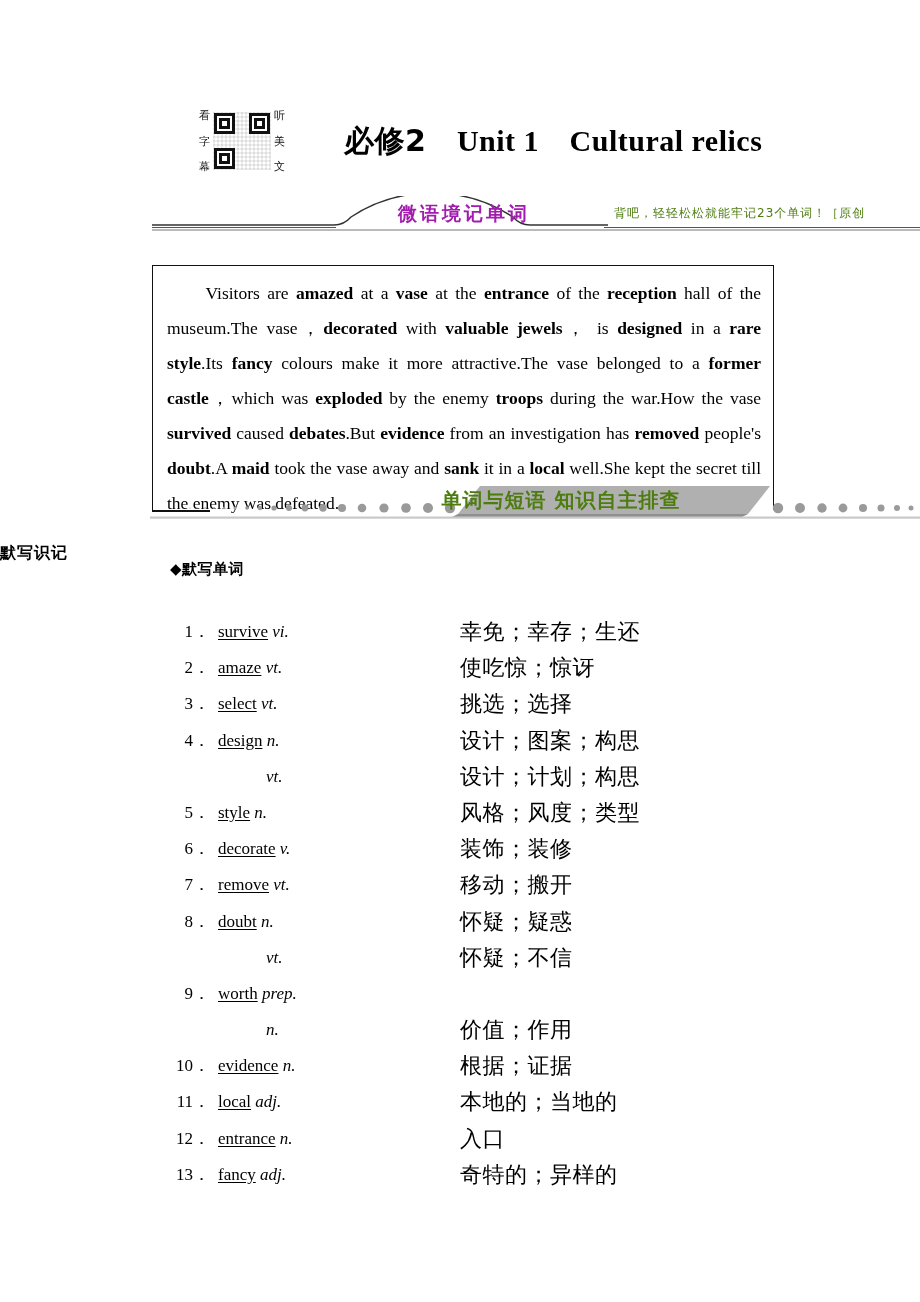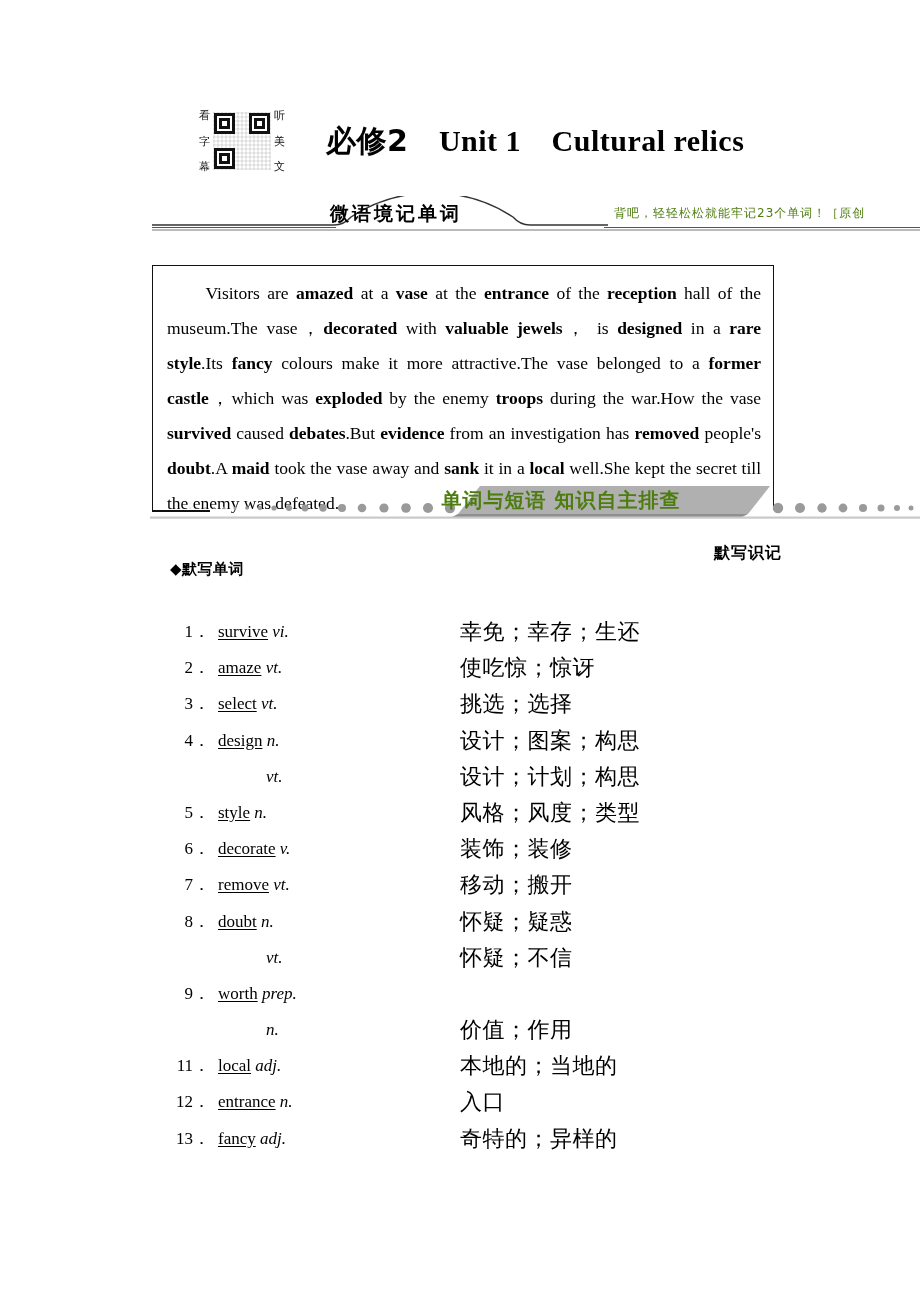--- a/index.html
+++ b/index.html
@@ -72,21 +72,21 @@
   .qr-corner-bl {
     position: absolute;
     left: 1px; bottom: 1px;
     width: 15px; height: 15px;
     border: 3px solid #111;
     box-shadow: inset 0 0 0 2px #fff, inset 0 0 0 5px #111;
     background: #fff;
   }
 
   .doc-title {
-    margin-left: 38px;
+    margin-left: 56px;
     font-family: "Liberation Serif", "DejaVu Serif", serif;
     font-weight: bold;
     font-size: 30px;
     letter-spacing: 0.5px;
     white-space: pre;
   }
   .doc-title .cn {
     font-family: "DejaVu Sans", "Liberation Sans", sans-serif;
     font-weight: bold;
   }
@@ -98,26 +98,26 @@
     top: 196px;
     width: 768px;
     height: 36px;
   }
   .banner1 svg { position: absolute; left: 0; top: 0; }
   .banner1-text {
     position: absolute;
     left: 178px;
     top: 5px;
     width: 200px;
-    text-align: left;
+    text-align: right;
     font-family: "DejaVu Sans", "Liberation Sans", sans-serif;
     font-weight: bold;
     font-size: 19px;
     letter-spacing: 3px;
-    color: #000000;
+    color: #a21caf;
     white-space: nowrap;
   }
   .banner1-note {
     position: absolute;
     left: 462px;
     top: 9px;
     font-family: "DejaVu Sans", "Liberation Sans", sans-serif;
     font-size: 12px;
     letter-spacing: 1px;
     color: #4d7c0f;
@@ -180,26 +180,25 @@
     color: #4d7c0f;
     white-space: nowrap;
   }
 
   
   .subtitle {
     position: absolute;
     left: 0;
     top: 543px;
     width: 772px;
-    text-align: right;
+    text-align: left;
     font-family: "DejaVu Sans", "Liberation Sans", sans-serif;
     font-weight: bold;
     font-size: 16px;
     letter-spacing: 1px;
-    margin-left: 10px;
   }
   .group-head {
     position: absolute;
     left: 170px;
     top: 560px;
     font-family: "DejaVu Sans", "Liberation Sans", sans-serif;
     font-weight: bold;
     font-size: 15px;
     letter-spacing: 0.5px;
   }
@@ -385,20 +384,25 @@
       <div class="word-row">
         <div class="w-num">9．</div>
         <div class="w-term"><span class="u">worth</span> <span class="pos">prep.</span></div>
       </div>
       <div class="word-row">
         <div class="w-num"></div>
         <div class="w-term sub"><span class="u"></span> <span class="pos">n.</span></div>
         <div class="w-mean">价值；作用</div>
       </div>
       <div class="word-row">
+        <div class="w-num">10．</div>
+        <div class="w-term"><span class="u">evidence</span> <span class="pos">n.</span></div>
+        <div class="w-mean">根据；证据</div>
+      </div>
+      <div class="word-row">
         <div class="w-num">11．</div>
         <div class="w-term"><span class="u">local</span> <span class="pos">adj.</span></div>
         <div class="w-mean">本地的；当地的</div>
       </div>
       <div class="word-row">
         <div class="w-num">12．</div>
         <div class="w-term"><span class="u">entrance</span> <span class="pos">n.</span></div>
         <div class="w-mean">入口</div>
       </div>
       <div class="word-row">

